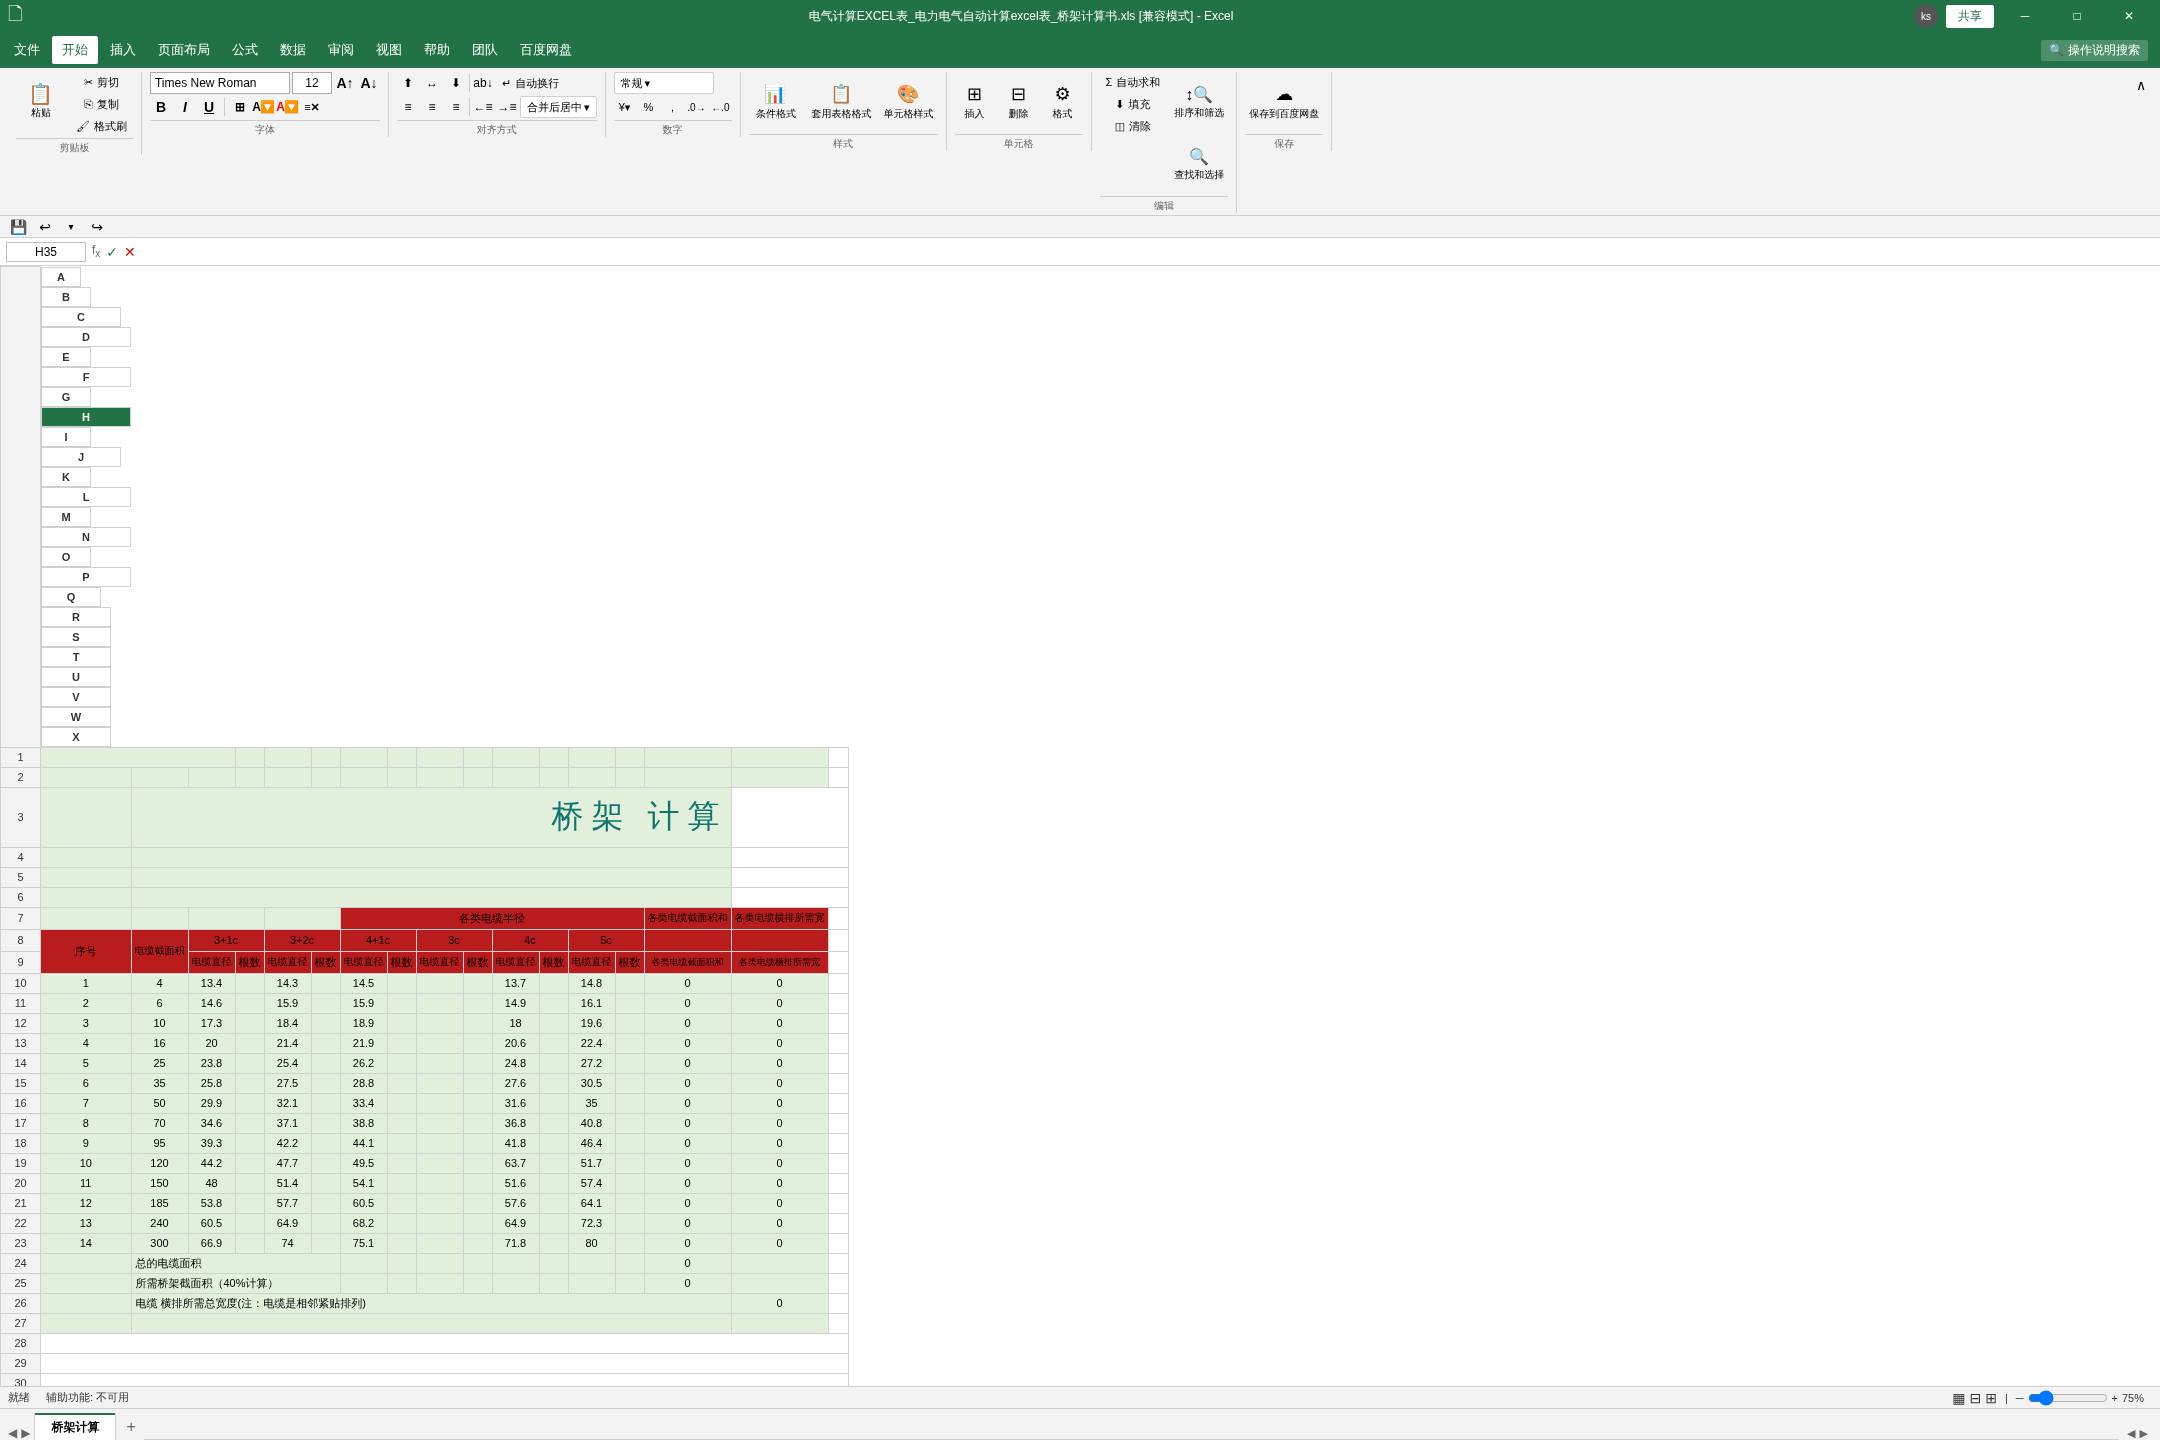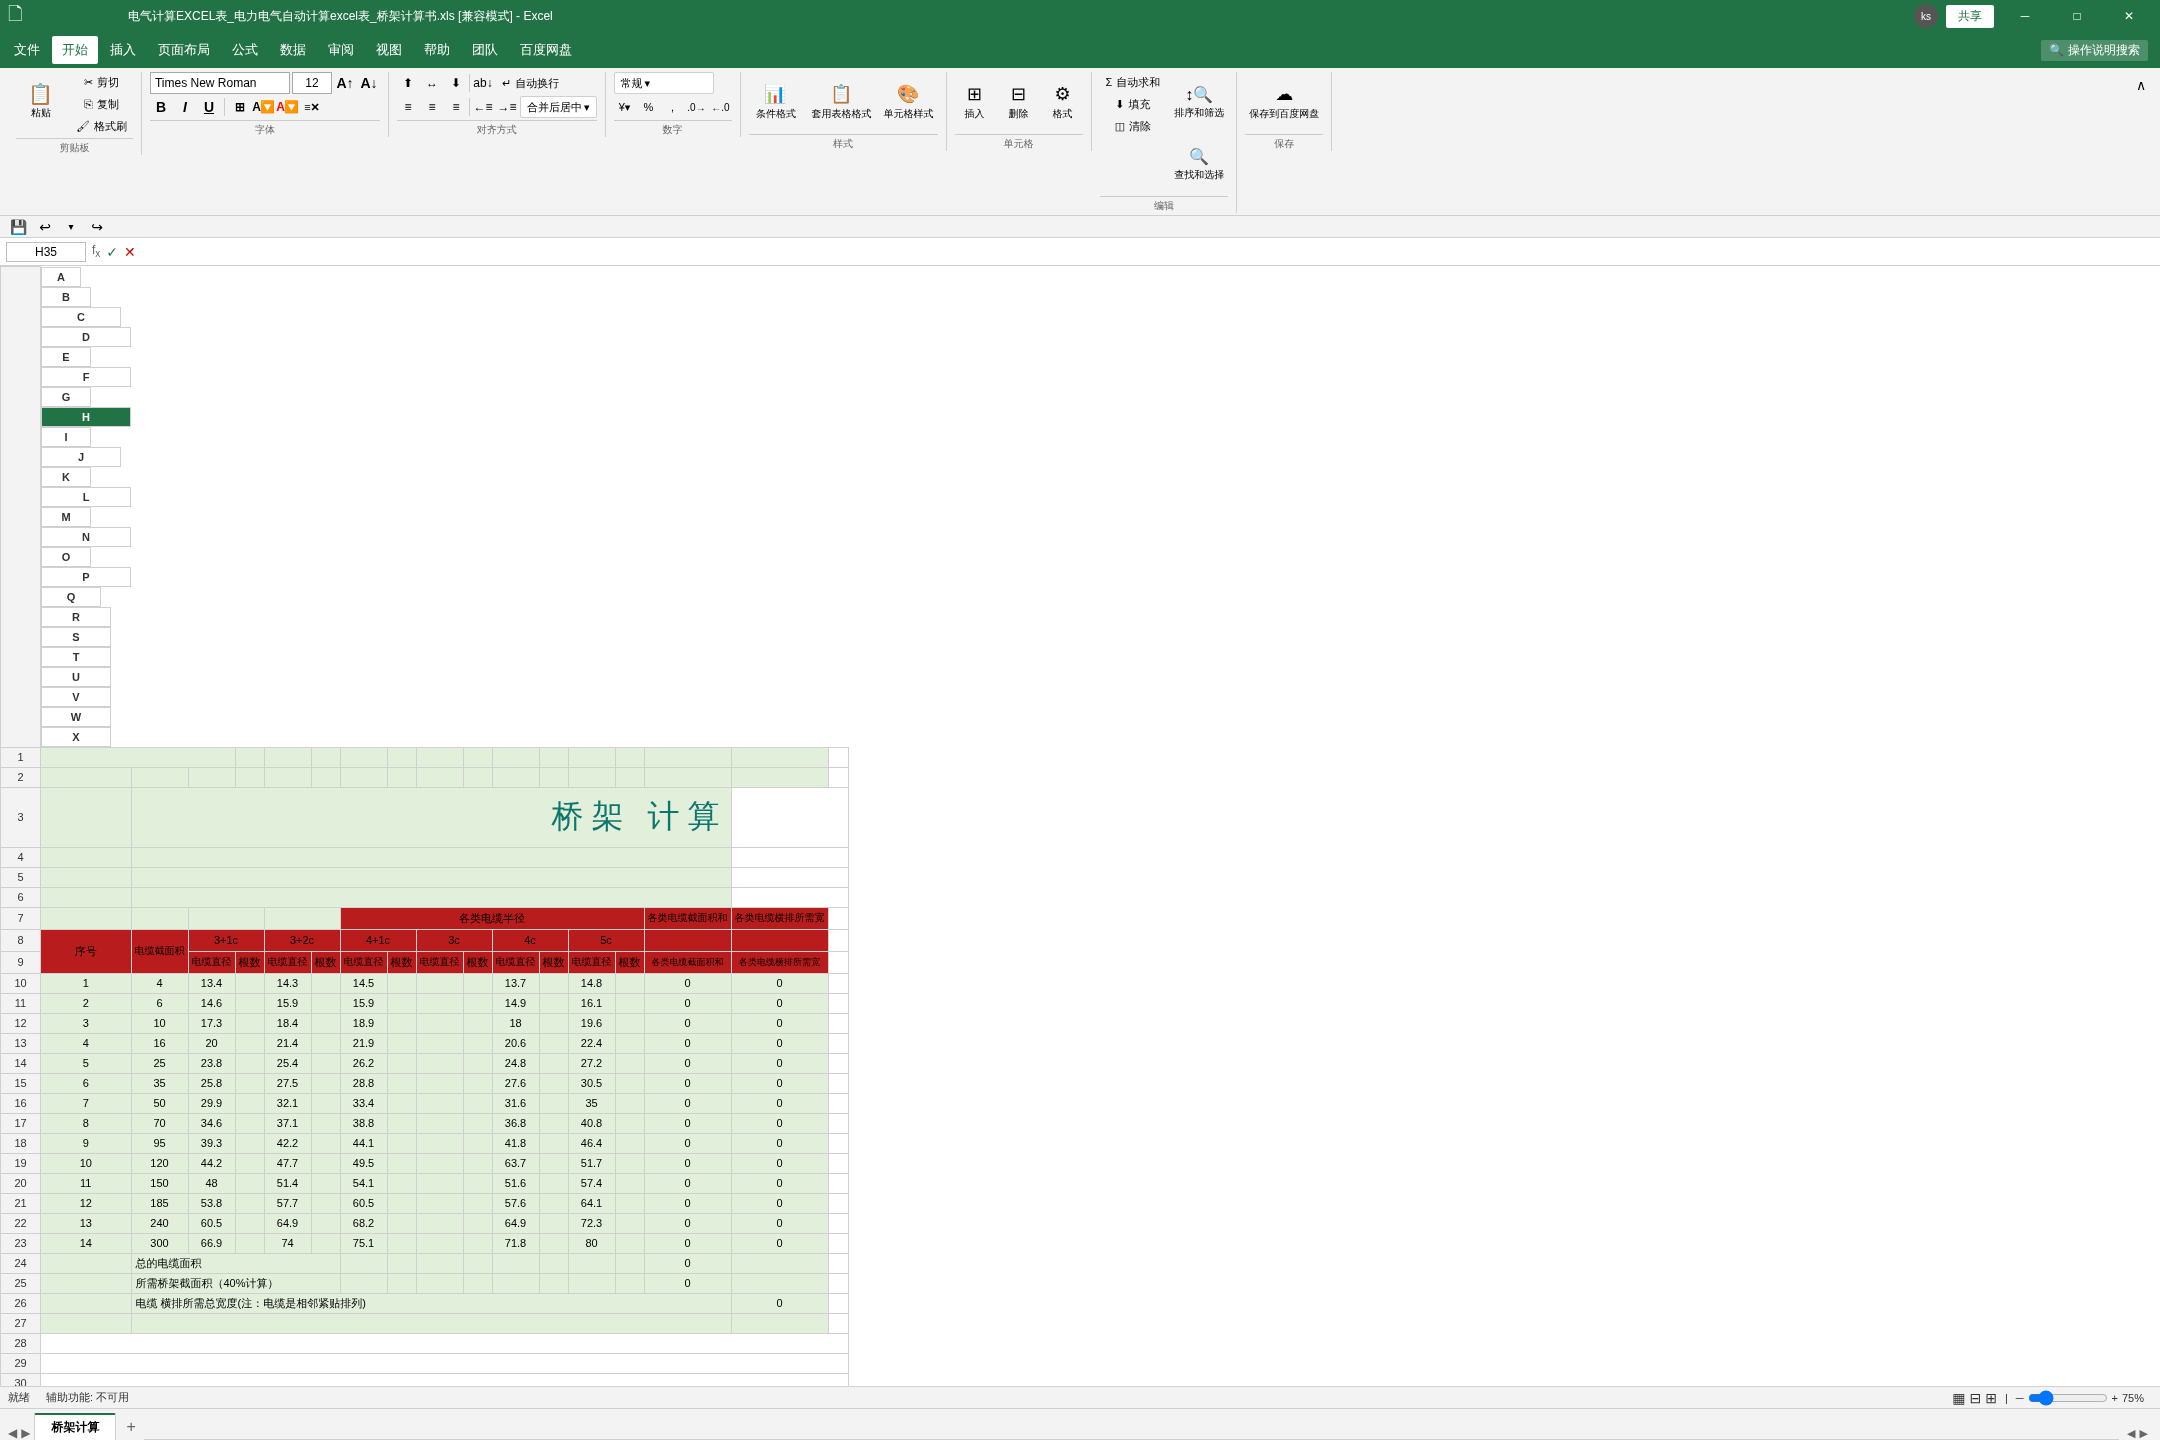--- a/index.html
+++ b/index.html
@@ -9,21 +9,21 @@
     #title-bar {
       background: #217346;
       color: white;
       height: 32px;
       display: flex;
       align-items: center;
       justify-content: space-between;
       padding: 0 8px;
       font-size: 12px;
     }
-    #title-bar .title-text { flex: 1; }
+    #title-bar .title-text { flex: 1; text-align: center; }
     #title-bar .window-controls { display: flex; gap: 6px; }
     .win-btn { width: 46px; height: 32px; display: flex; align-items: center; justify-content: center; cursor: pointer; color: white; font-size: 12px; }
 
     
     #menu-bar {
       background: #217346;
       height: 36px;
       display: flex;
       align-items: center;
       padding: 0 4px;

